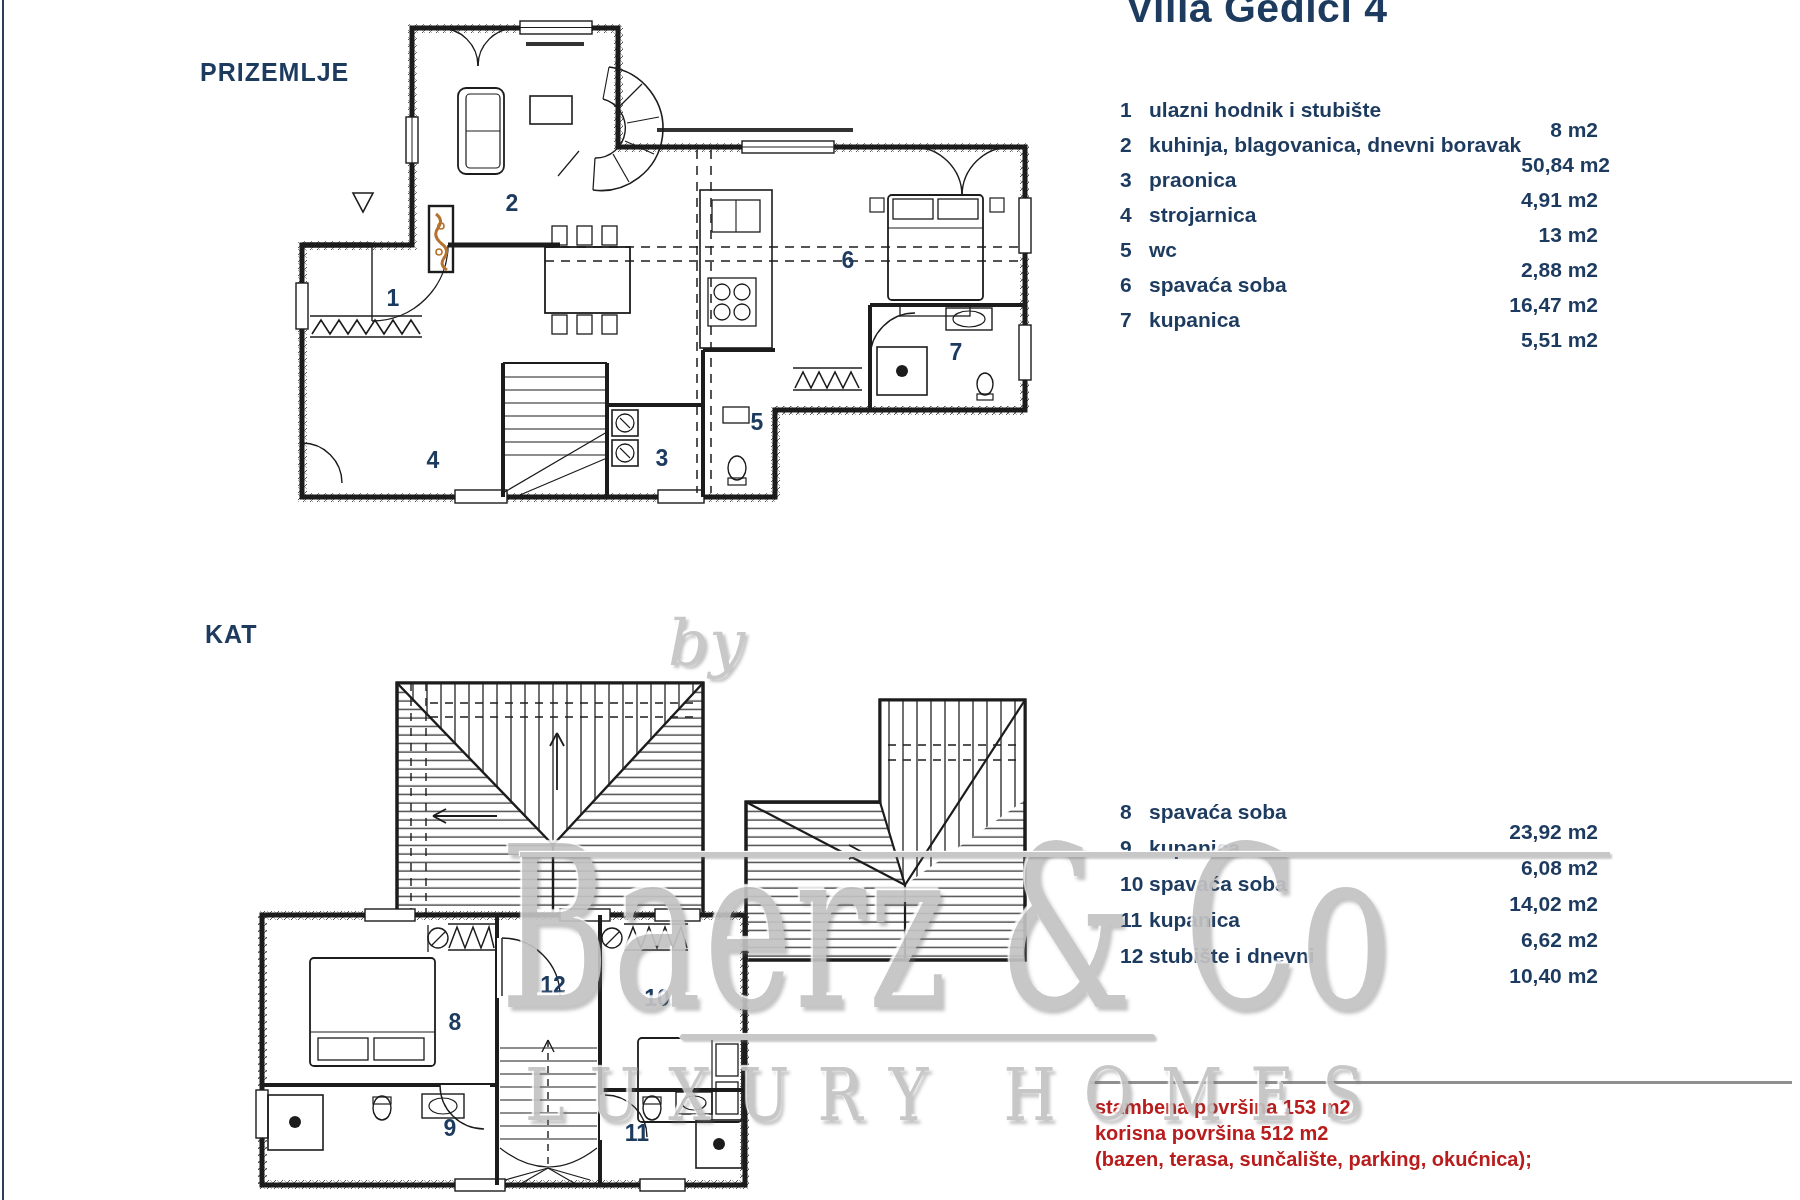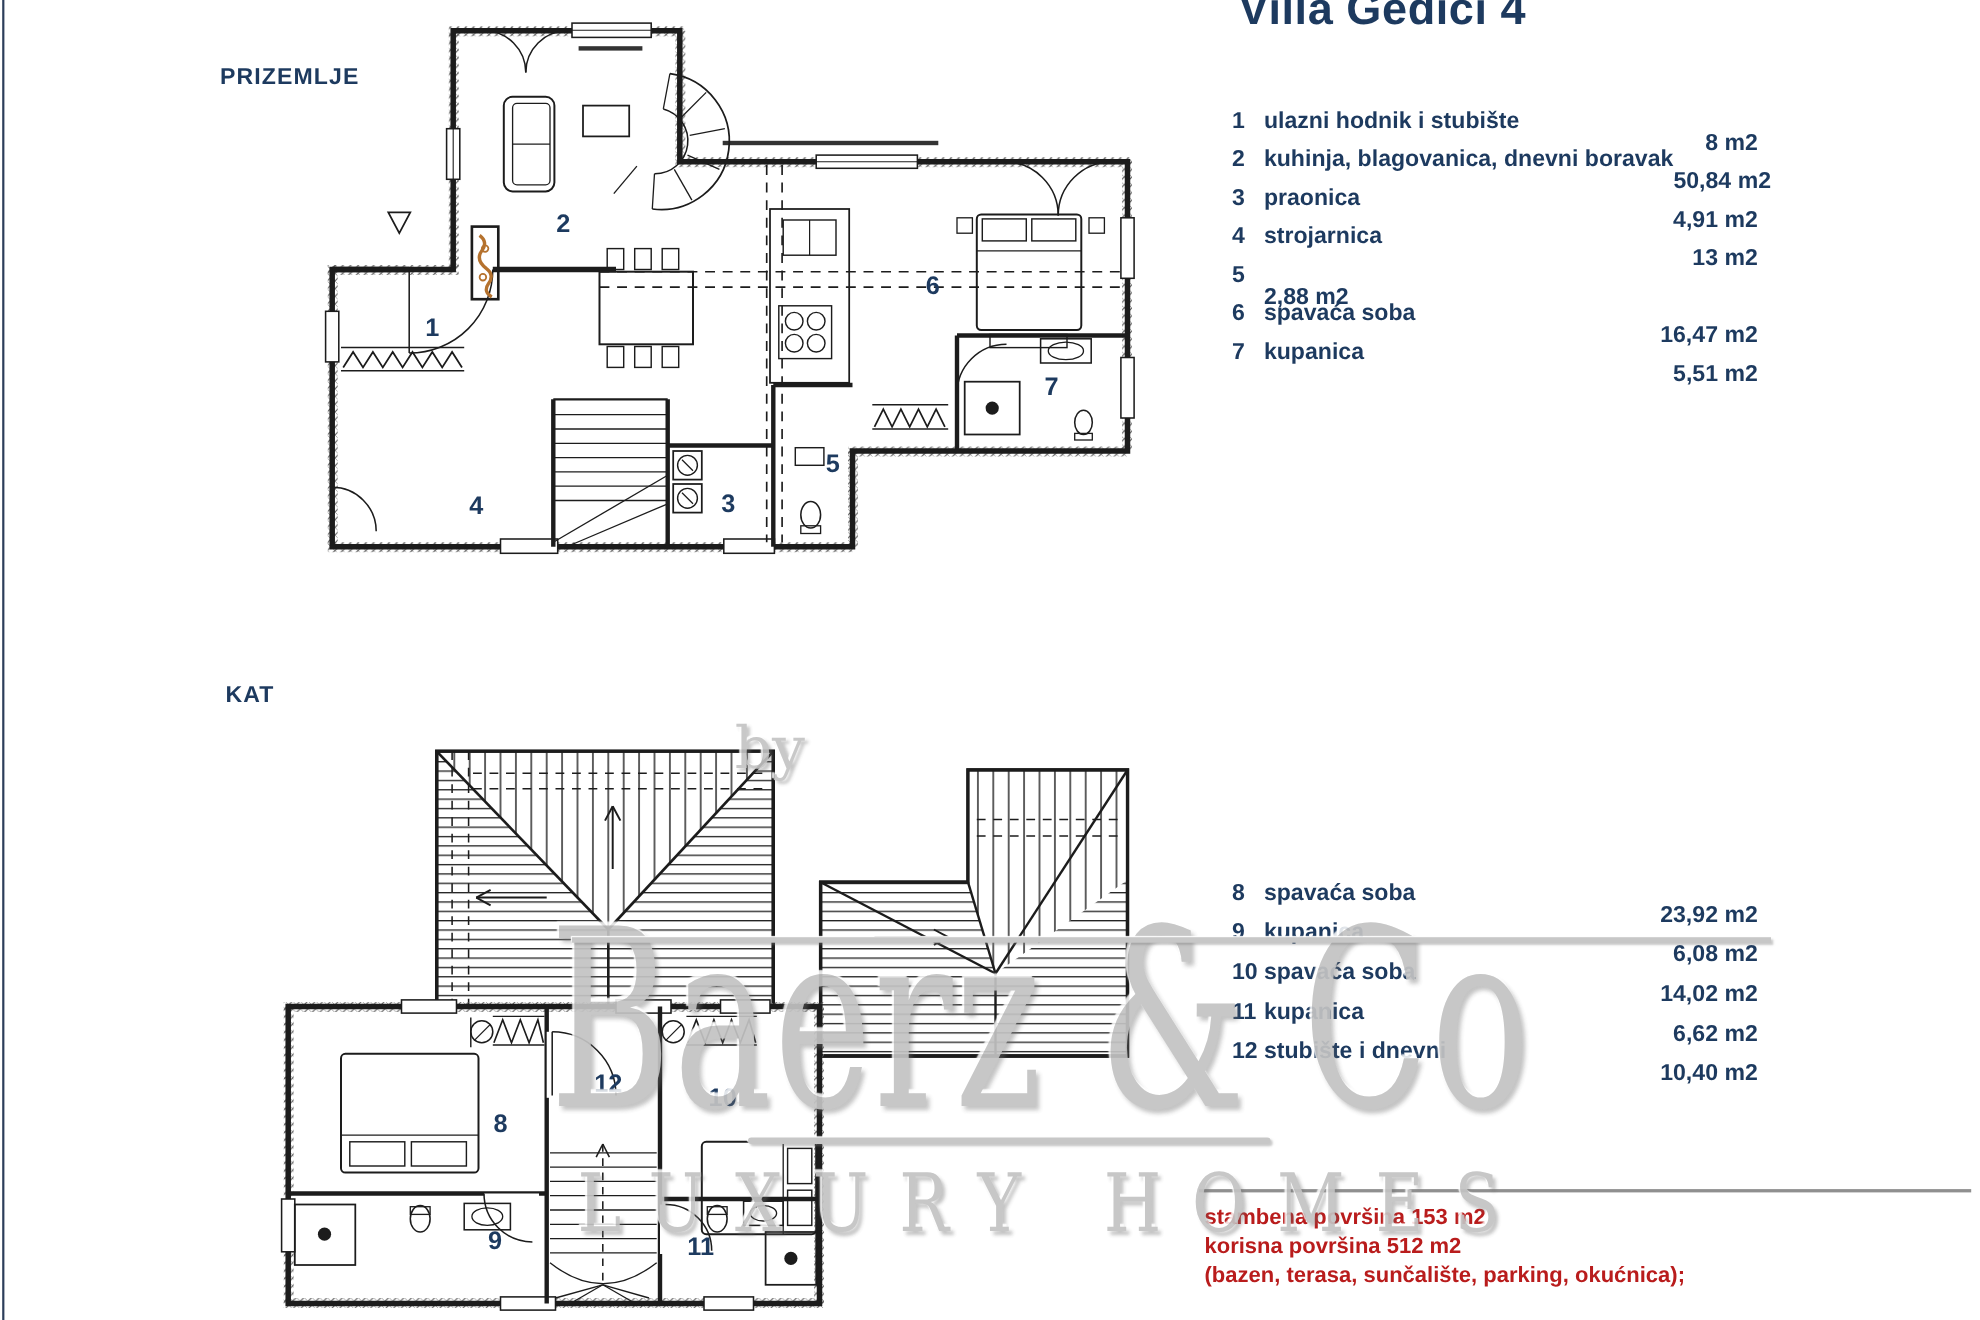--- a/index.html
+++ b/index.html
@@ -1,40 +1,40 @@
 <!DOCTYPE html>
 <html><head>
 <meta charset="utf-8">
 <style>
   html,body{margin:0;padding:0;background:#fff;}
   body{width:1800px;height:1200px;position:relative;overflow:hidden;
        font-family:"Liberation Sans", sans-serif;}
   .abs{position:absolute;}
   #left-border{left:2px;top:0;width:2px;height:1200px;background:#2c3e5a;}
   #title{left:1126px;top:-15px;font-size:41px;font-weight:bold;color:#1d3a5f;letter-spacing:.5px;white-space:nowrap;}
-  .floor-label{font-size:21px;font-weight:bold;color:#1d3a5f;letter-spacing:1px;}
+  .floor-label{font-size:25px;font-weight:bold;color:#1d3a5f;letter-spacing:1px;}
   #gf-label{left:200px;top:58px;}
   #uf-label{left:205px;top:620px;}
   .roomlist{position:absolute;width:478px;}
   .rrow{display:flex;align-items:center;font-weight:bold;color:#1d3a5f;}
   #gf-list{left:1120px;top:92px;}
   #gf-list .rrow{height:35px;font-size:21px;}
   #uf-list{left:1120px;top:794px;}
   #uf-list .rrow{height:36px;font-size:21px;}
   .rnum{width:29px;flex:none;}
   .rname{flex:1;white-space:nowrap;}
   .rarea{text-align:left;white-space:nowrap;margin-top:40px;}
   .rm{position:absolute;transform:translate(-50%,-50%);font-size:23px;font-weight:bold;color:#1d3a5f;z-index:10;}
   #summary{left:1095px;top:1094px;font-size:20px;font-weight:bold;color:#b91c1c;line-height:26px;white-space:nowrap;}
   #summary-rule{left:1090px;top:1081px;width:702px;height:3px;background:#8f8f8f;}
   
   .wm{position:absolute;z-index:40;pointer-events:none;color:#c3c3c3;
       font-family:"DejaVu Serif", serif;
       text-shadow:-2px -2px 1px rgba(255,255,255,.95), 3px 3px 3px rgba(110,110,110,.45);}
-  #wm-by{left:668px;top:606px;font-size:53px;opacity:.9;margin-top:44px;}
+  #wm-by{left:668px;top:606px;font-size:64px;font-style:italic;opacity:.9;}
   #wm-name{left:500px;top:798px;font-size:150px;letter-spacing:2px;transform:scaleY(1.5);transform-origin:0 0;opacity:.92;white-space:nowrap;}
   #wm-tag{left:525px;top:1052px;font-size:60px;letter-spacing:28px;transform:scaleY(1.22);transform-origin:0 0;opacity:.92;white-space:nowrap;}
   .wm-line{position:absolute;z-index:40;background:#c7c7c7;box-shadow:2px 2px 2px rgba(120,120,120,.4), -1px -1px 1px #fff;pointer-events:none;}
   #wm-line1{left:520px;top:852px;width:1090px;height:5px;}
   #wm-line2{left:680px;top:1034px;width:475px;height:6px;border-radius:3px;}
   svg{position:absolute;left:0;top:0;z-index:1;}
 </style>
 </head>
 <body>
 
@@ -351,20 +351,21 @@
       <span class="rname">praonica</span>
       <span class="rarea">4,91 m2</span>
     </div>
   <div class="rrow">
       <span class="rnum">4</span>
       <span class="rname">strojarnica</span>
       <span class="rarea">13 m2</span>
     </div>
   <div class="rrow">
       <span class="rnum">5</span>
+      <span class="rname">wc</span>
       <span class="rarea">2,88 m2</span>
     </div>
   <div class="rrow">
       <span class="rnum">6</span>
       <span class="rname">spavaća soba</span>
       <span class="rarea">16,47 m2</span>
     </div>
   <div class="rrow">
       <span class="rnum">7</span>
       <span class="rname">kupanica</span>

